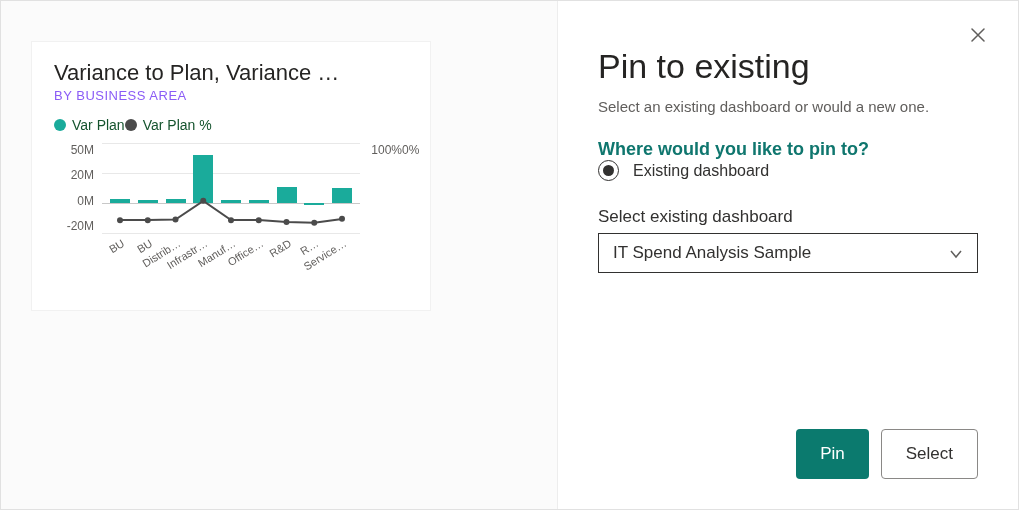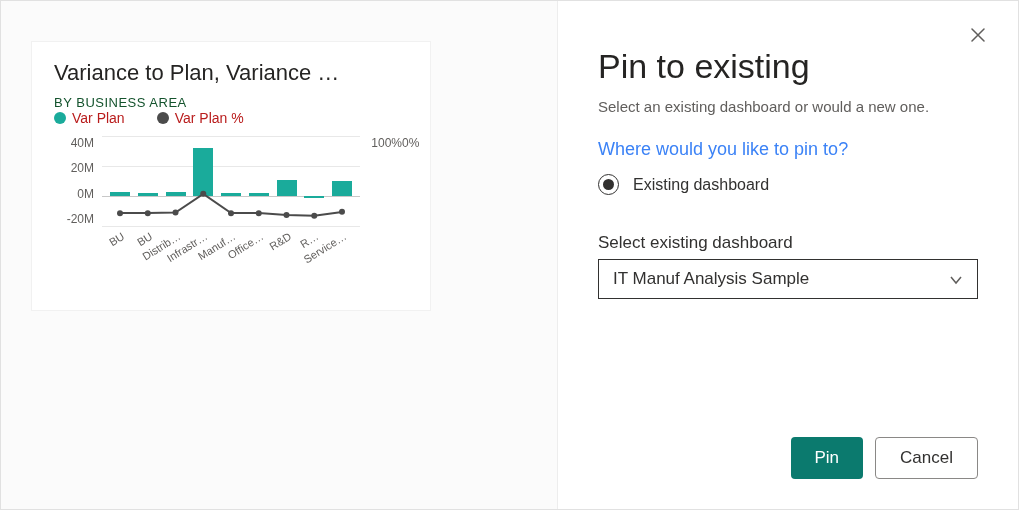--- a/index.html
+++ b/index.html
@@ -43,26 +43,26 @@
     width: 400px; height: 270px;
     background: #ffffff;
     border: 1px solid #f1f1f1;
     padding: 18px 22px 12px 22px;
   }
   .tile-title {
     font-size: 22px; font-weight: 400; color: #252423;
     white-space: nowrap; overflow: hidden; text-overflow: ellipsis;
   }
   .tile-subtitle {
-    font-size: 13px; letter-spacing: 0.5px; color: #14532d;
-    margin-top: 9px; text-transform: uppercase;
+    font-size: 13px; letter-spacing: 0.5px; color: #8b5cf6;
+    margin-top: 2px; text-transform: uppercase;
   }
   .legend {
-    display: flex; gap: 32px; 
-    font-size: 14px; color: #b91c1c;
+    display: flex; gap: 0; margin-top: 14px;
+    font-size: 14px; color: #14532d;
   }
   .legend-item { display: flex; align-items: center; gap: 6px; }
   .swatch { width: 12px; height: 12px; border-radius: 50%; }
   .swatch-teal { background: #1aab9b; }
   .swatch-gray { background: #4b4b4b; }
 
   .chart-wrap {
     position: relative;
     margin-top: 10px;
     height: 140px;
@@ -119,56 +119,56 @@
     white-space: nowrap;
     transform: translateX(-100%) rotate(-32deg);
     transform-origin: 100% 0;
   }
 
   h1.dlg-title {
     font-size: 34px; font-weight: 400;
     margin: 16px 0 12px 0; color: #252423;
   }
   .dlg-sub { font-size: 15px; color: #605e5c; margin-bottom: 24px; }
-  .section-q { font-size: 18px; font-weight: 400; margin-bottom: 14px; color:#3b82f6;}
+  .section-q { font-size: 18px; font-weight: 700; color:#0f766e;}
   .radio-row {
     display: flex; align-items: center; gap: 14px;
     font-size: 16px; color: #323130;
     margin-bottom: 14px; cursor: pointer;
   }
   .radio {
     width: 21px; height: 21px; border-radius: 50%;
     border: 1.5px solid #323130;
     display: flex; align-items: center; justify-content: center;
     flex-shrink:0;
   }
   .radio.checked::after {
     content: ""; width: 11px; height: 11px; border-radius: 50%;
     background: #323130;
   }
-  .select-label { font-size: 17px; color: #323130; margin-top: 24px; margin-bottom: 6px;}
+  .select-label { font-size: 17px; color: #323130; margin-top: 12px; margin-bottom: 6px;}
   .select-box {
     border: 1px solid #323130;
     height: 40px;
     display: flex; align-items: center; justify-content: space-between;
     padding: 0 14px;
     font-size: 17px; color: #323130;
     cursor: pointer;
     width: 380px;
   }
   .chevron { width: 14px; height: 14px; }
   .chevron svg { stroke: #605e5c; }
 
   .footer {
     margin-top: auto;
     display: flex; gap: 12px; justify-content: flex-end;
     padding-bottom: 10px;
   }
   .btn {
-    height: 42px; padding: 16px 24px;
+    height: 50px; padding: 16px 24px;
     font-size: 17px; border-radius: 4px;
     display:flex; align-items:center; justify-content:center;
     cursor:pointer; font-family: inherit;
   }
   .btn-primary { background: #0b7a6e; color:#fff; border: none; }
   .btn-secondary { background:#fff; color:#323130; border:1px solid #8a8886; }
 </style>
 </head>
 <body>
 
@@ -185,21 +185,21 @@
           <span>Var Plan</span>
         </div>
         <div class="legend-item">
           <span class="swatch swatch-gray"></span>
           <span>Var Plan %</span>
         </div>
       </div>
 
       <div class="chart-wrap">
         <div class="yaxis-left">
-          <span>40M</span>
+          <span>50M</span>
           <span>20M</span>
           <span>0M</span>
           <span>-20M</span>
         </div>
         <div class="yaxis-right">
           <span style="visibility:hidden">.</span>
           <span>100%</span>
           <span>0%</span>
           <span style="visibility:hidden">.</span>
         </div>
@@ -298,27 +298,27 @@
 
     <div class="section-q">Where would you like to pin to?</div>
 
     <div class="radio-row">
       <span class="radio checked"></span>
       <span>Existing dashboard</span>
     </div>
 
     <div class="select-label">Select existing dashboard</div>
     <div class="select-box">
-      <span>IT Manuf Analysis Sample</span>
+      <span>IT Spend Analysis Sample</span>
       <span class="chevron">
         <svg viewBox="0 0 14 14">
             <path d="M2 4 L7 10 L12 4" fill="none" stroke-width="1.5"></path>
           </svg>
       </span>
     </div>
 
     <div class="footer">
       <button class="btn btn-primary">Pin</button>
-      <button class="btn btn-secondary">Cancel</button>
+      <button class="btn btn-secondary">Select</button>
     </div>
   </div>
 
 </div>
 
 </body></html>

